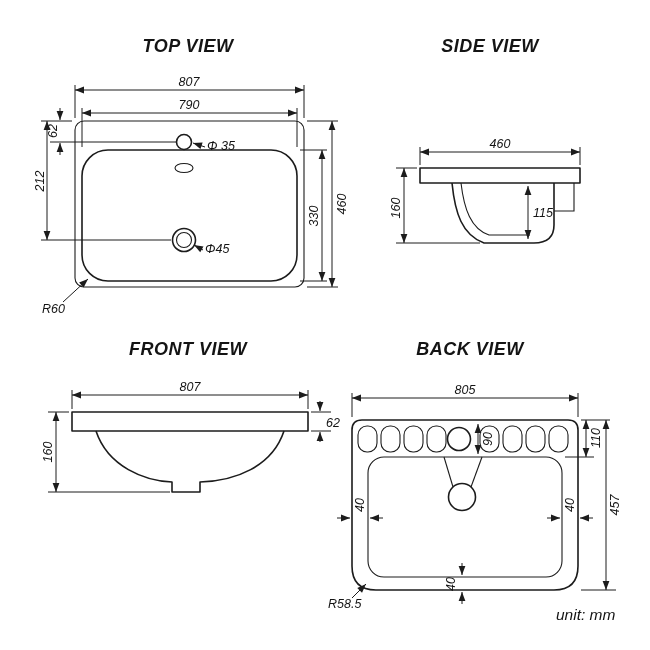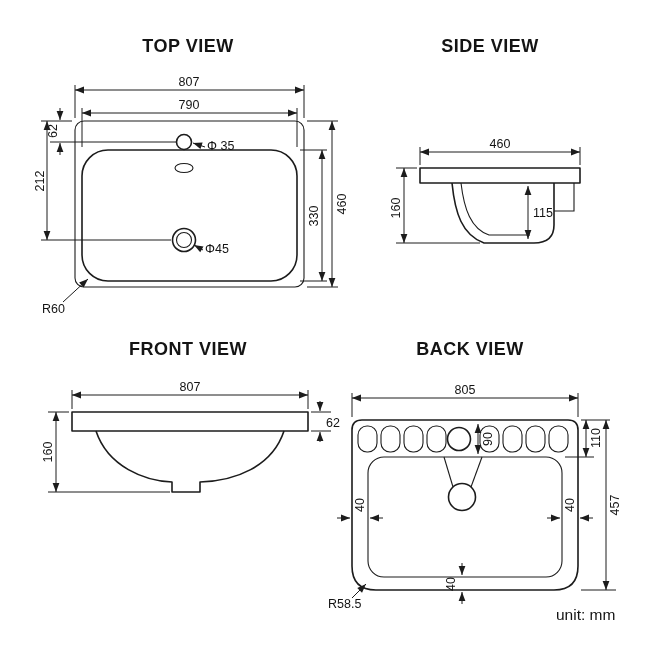--- a/index.html
+++ b/index.html
@@ -1,16 +1,16 @@
 <!DOCTYPE html>
 <html><head>
 <meta charset="utf-8">
 <style>
   html,body{margin:0;padding:0;background:#ffffff;}
-  .page{position:relative;width:650px;height:624px;background:#ffffff;overflow:hidden;}
+  .page{position:relative;width:650px;height:624px;background:#ffffff;overflow:hidden;font-style:italic;}
   svg{display:block;}
   text{font-family:"Liberation Sans","DejaVu Sans",sans-serif;fill:#141414;}
   .t-title{font-size:18px;font-weight:bold;letter-spacing:0.5px;}
   .t-dim{font-size:12.5px;}
   .t-unit{font-size:15.5px;}
   .outline{stroke:#1c1c1c;fill:none;stroke-width:1.6;stroke-linejoin:round;}
   .thin{stroke:#1c1c1c;fill:none;stroke-width:1.1;}
   .dim{stroke:#1c1c1c;fill:none;stroke-width:1;}
 </style>
 </head>

